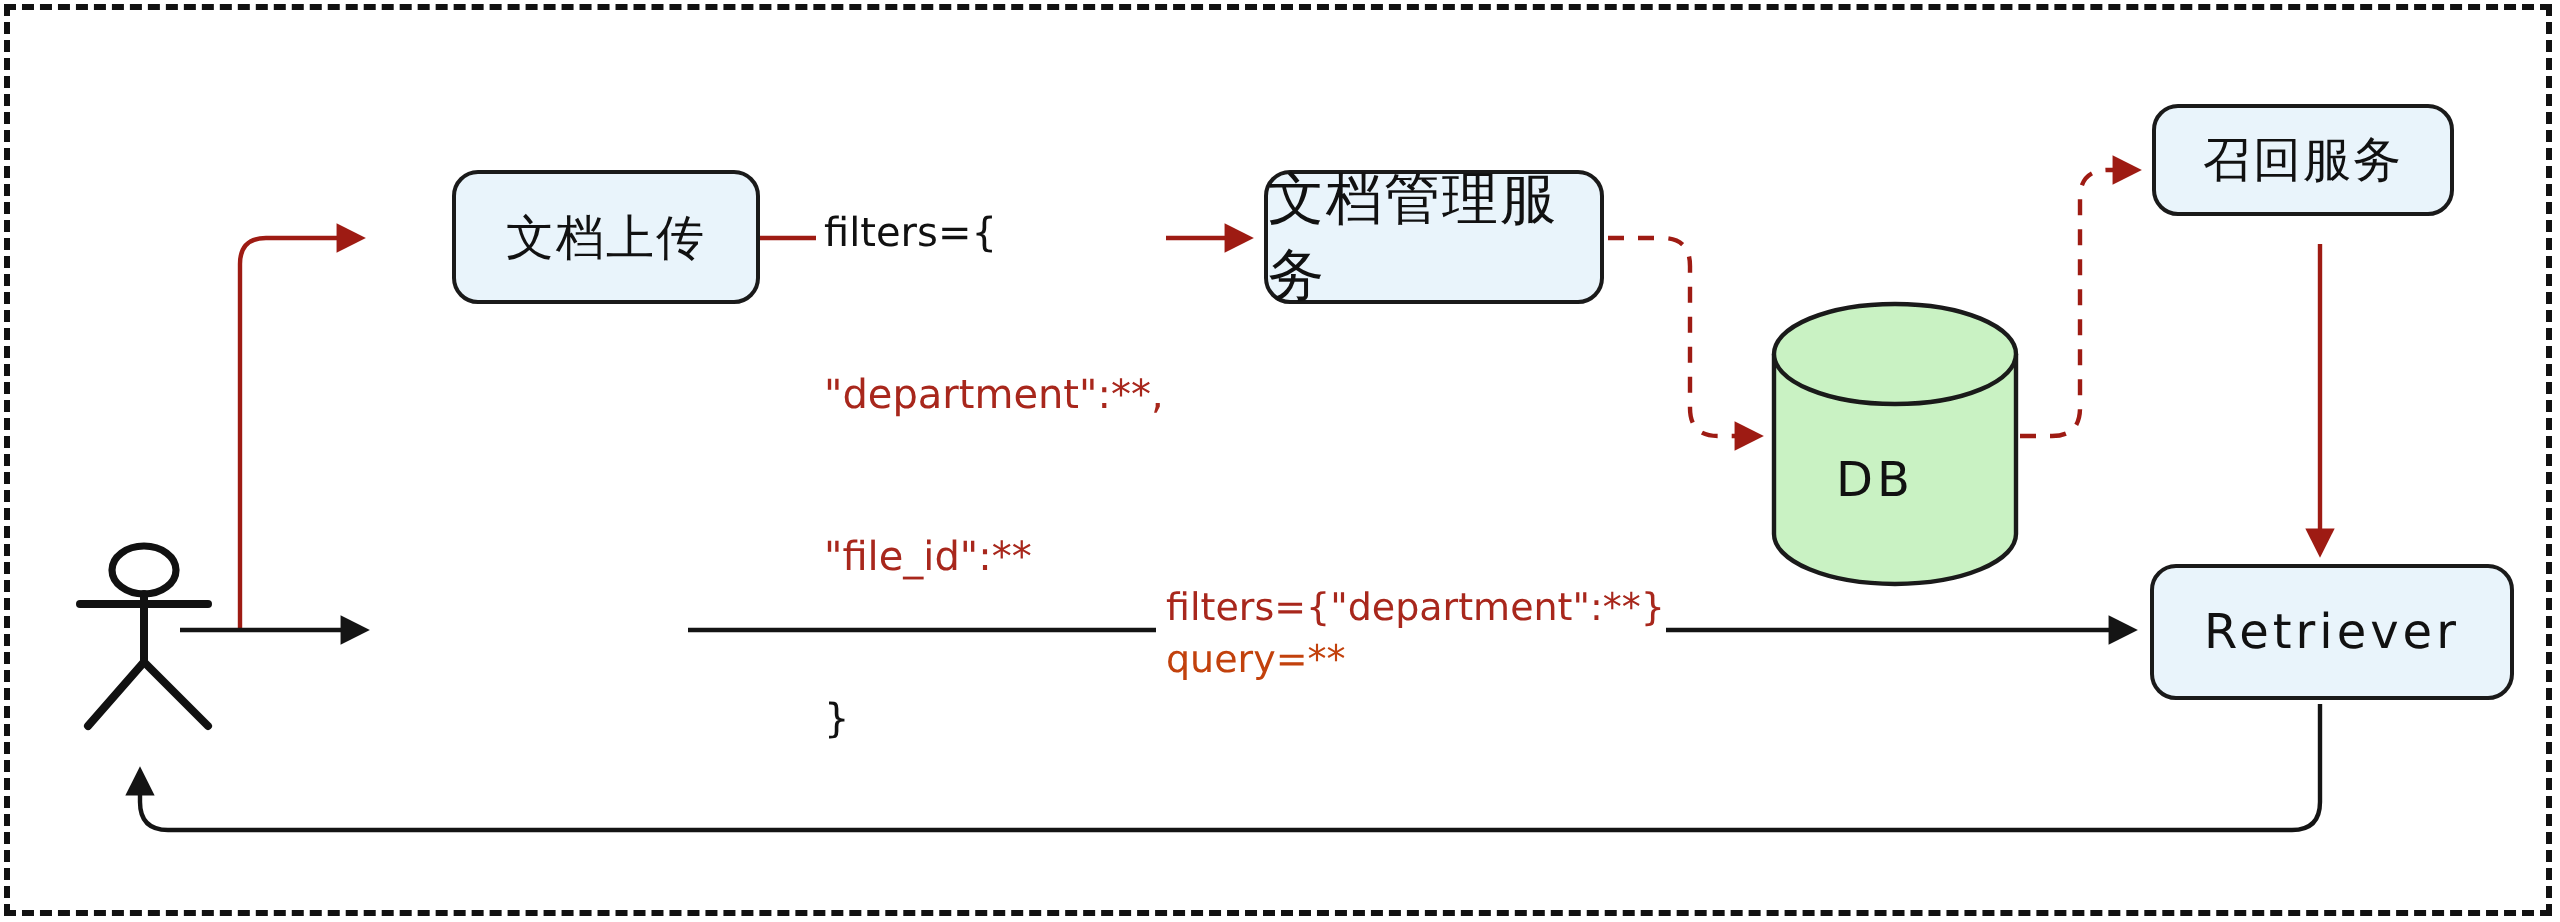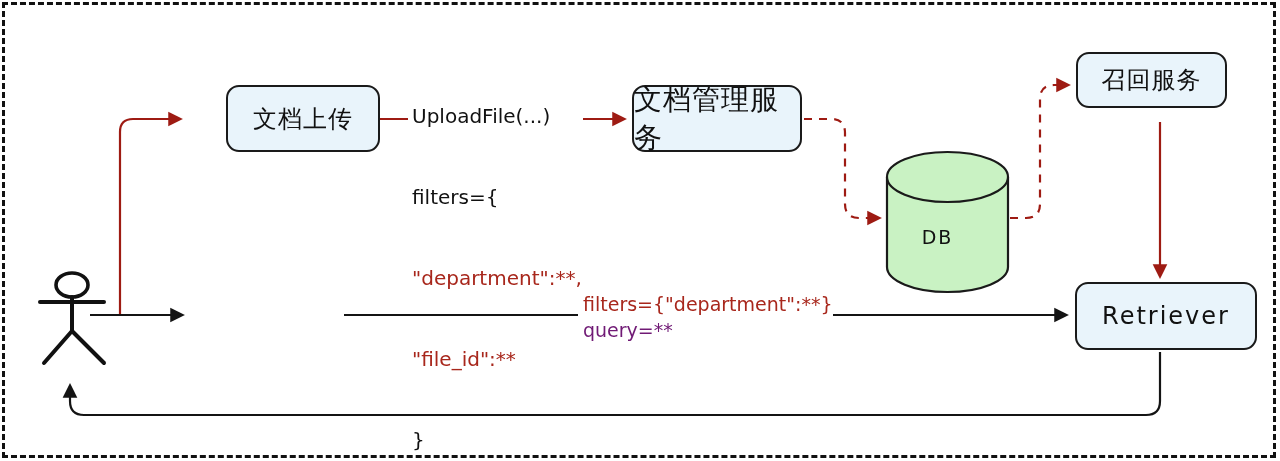--- a/index.html
+++ b/index.html
@@ -30,24 +30,24 @@
   }
   #node-doc-upload   { left:188px; top:85px;  width:154px; height:67px;margin-left:38px; }
   #node-doc-mgmt     { left:632px; top:85px;  width:170px; height:67px; font-size:28px; }
   #node-recall-svc   { left:1076px; top:52px; width:151px; height:56px; }
   #node-recall       { left:188px; top:282px; width:154px; height:66px; }
   #node-retriever    { left:1075px; top:282px; width:182px; height:68px; letter-spacing:2px; }
   .anno { position:absolute; z-index:4; white-space:pre; }
   #anno-upload { left:412px; top:49px; font-size:20px; line-height:27px; color:#111111; }
   #anno-upload .red { color:#a8271c; }
   #anno-filters { left:583px; top:293px; font-size:19px; color:#a8271c; }
-  #anno-query   { left:583px; top:319px; font-size:19px; color:#701a75; }
+  #anno-query   { left:583px; top:319px; font-size:19px; color:#c2410c; }
   #db-label {
     position:absolute; left:887px; top:226px; width:101px;
-    text-align:center; font-size:19px; letter-spacing:2px;
+    text-align:center; font-size:24px; letter-spacing:2px;
     color:#111111; z-index:4;
   }
 </style>
 </head>
 <body>
 
 <div id="canvas">
   <div id="frame"></div>
 
   <svg id="lines" viewBox="0 0 1280 461" xmlns="http://www.w3.org/2000/svg">
@@ -91,21 +91,20 @@
   </svg>
 
   <div class="node" id="node-doc-upload">文档上传</div>
   <div class="node" id="node-doc-mgmt">文档管理服务</div>
   <div class="node" id="node-recall-svc">召回服务</div>
   <div class="node" id="node-retriever">Retriever</div>
 
   <div id="db-label">DB</div>
 
   <div class="anno" id="anno-upload">
-    <div>UploadFile(...)</div>
     <div>filters={</div>
     <div class="red">"department":**,</div>
     <div class="red">"file_id":**</div>
     <div>}</div>
   </div>
 
   <div class="anno" id="anno-filters">filters={"department":**}</div>
   <div class="anno" id="anno-query">query=**</div>
 </div>
 

